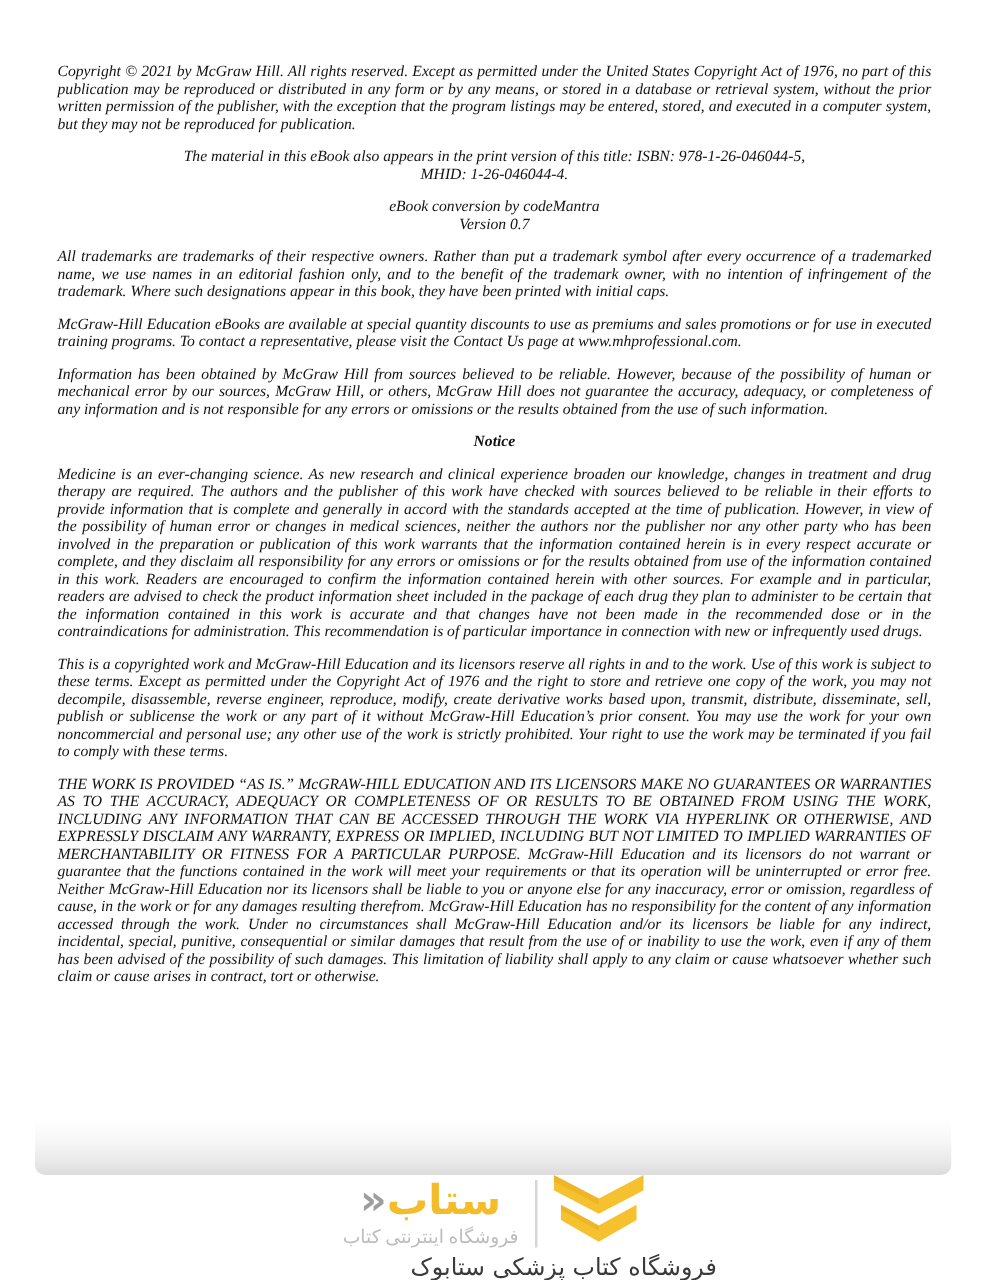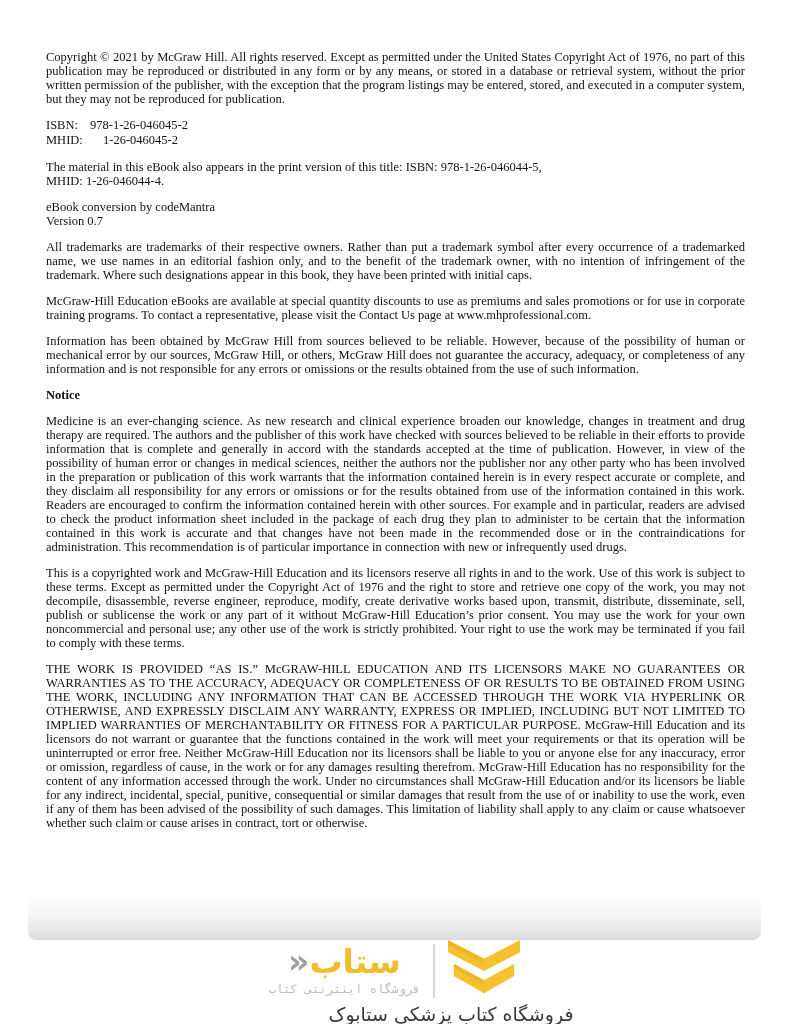--- a/index.html
+++ b/index.html
@@ -1,49 +1,49 @@
 <!DOCTYPE html>
 <html><head>
 <meta charset="utf-8">
 <style>
   html,body{margin:0;padding:0;background:#ffffff;}
   .screen{
     position:relative;width:789px;height:1024px;background:#ffffff;
     overflow:hidden;font-family:"Liberation Serif","DejaVu Serif",serif;color:#121212;
   }
-  .doc{position:absolute;top:50px;left:46px;width:699px;}
+  .doc{position:absolute;top:50px;left:46px;width:699px;font-style:italic;}
   .para{
     margin:0 0 12px 0;font-size:12.5px;line-height:14px;text-align:justify;
     color:#121212;
   }
-  .preline{white-space:pre-line;text-align:left;}
+  .preline{white-space:pre-line;text-align:center;}
   .idrow{font-size:12.5px;line-height:15px;}
   .lbl{display:inline-block;width:44px;}
   .mhid-indent{margin-left:13px;}
-  .notice-heading{font-weight:bold;}
+  .notice-heading{text-align:center;font-weight:bold;}
   .page-shadow{
     position:absolute;top:894px;left:28px;right:28px;height:46px;
     background:linear-gradient(180deg, rgba(0,0,0,0.00) 0%, rgba(0,0,0,0.03) 40%, rgba(0,0,0,0.09) 78%, rgba(0,0,0,0.14) 100%);
     border-radius:0 0 8px 8px;
   }
   .footer{
     position:absolute;top:940px;left:0;width:789px;height:88px;background:#ffffff;
     display:flex;align-items:center;justify-content:space-between;
     padding:0 36px;box-sizing:border-box;flex-direction:column;
   }
   .logo-group{display:flex;align-items:center;gap:13px;}
   .wordmark-block{text-align:center;}
   .wordmark{
     direction:rtl;font-family:"DejaVu Sans",sans-serif;font-size:33px;line-height:34px;
     font-weight:bold;white-space:nowrap;
   }
   .wordmark .fa-yellow{color:#F4BC2B;}
   .wordmark .fa-gray{color:#9E9E9E;letter-spacing:-3px;}
   .tagline{
-    direction:rtl;font-family:Liberation Mono, monospace;font-size:12px;
+    direction:rtl;font-family:Liberation Serif, serif;font-size:15px;
     color:#BDBDBD;margin-top:3px;white-space:nowrap;
   }
   .logo-divider{width:2px;height:54px;background:#D6D6D6;}
   .emblem{display:block;}
   .brand-right{text-align:right;}
   .store-title-fa{
     direction:rtl;font-family:"DejaVu Sans",sans-serif;font-size:19px;line-height:24px;
     color:#3A3A3A;white-space:nowrap;
   }
   .site-url{
@@ -53,31 +53,27 @@
   .site-url .url-accent{color:#F2B822;}
 </style>
 </head>
 <body>
 
 <div class="screen">
 
   <div class="doc">
     <p class="para">Copyright © 2021 by McGraw Hill. All rights reserved. Except as permitted under the United States Copyright Act of 1976, no part of this publication may be reproduced or distributed in any form or by any means, or stored in a database or retrieval system, without the prior written permission of the publisher, with the exception that the program listings may be entered, stored, and executed in a computer system, but they may not be reproduced for publication.</p>
 
-    <div class="para">
-      <div class="idrow"><span class="lbl">ISBN:</span><span>978-1-26-046045-2</span></div>
-      <div class="idrow"><span class="lbl">MHID:</span><span class="mhid-indent">1-26-046045-2</span></div>
-    </div>
 
     <p class="para preline">The material in this eBook also appears in the print version of this title: ISBN: 978-1-26-046044-5,
 MHID: 1-26-046044-4.</p>
     <p class="para preline">eBook conversion by codeMantra
 Version 0.7</p>
     <p class="para">All trademarks are trademarks of their respective owners. Rather than put a trademark symbol after every occurrence of a trademarked name, we use names in an editorial fashion only, and to the benefit of the trademark owner, with no intention of infringement of the trademark. Where such designations appear in this book, they have been printed with initial caps.</p>
-    <p class="para">McGraw-Hill Education eBooks are available at special quantity discounts to use as premiums and sales promotions or for use in corporate training programs. To contact a representative, please visit the Contact Us page at www.mhprofessional.com.</p>
+    <p class="para">McGraw-Hill Education eBooks are available at special quantity discounts to use as premiums and sales promotions or for use in executed training programs. To contact a representative, please visit the Contact Us page at www.mhprofessional.com.</p>
     <p class="para">Information has been obtained by McGraw Hill from sources believed to be reliable. However, because of the possibility of human or mechanical error by our sources, McGraw Hill, or others, McGraw Hill does not guarantee the accuracy, adequacy, or completeness of any information and is not responsible for any errors or omissions or the results obtained from the use of such information.</p>
     <p class="para notice-heading">Notice</p>
     <p class="para">Medicine is an ever-changing science. As new research and clinical experience broaden our knowledge, changes in treatment and drug therapy are required. The authors and the publisher of this work have checked with sources believed to be reliable in their efforts to provide information that is complete and generally in accord with the standards accepted at the time of publication. However, in view of the possibility of human error or changes in medical sciences, neither the authors nor the publisher nor any other party who has been involved in the preparation or publication of this work warrants that the information contained herein is in every respect accurate or complete, and they disclaim all responsibility for any errors or omissions or for the results obtained from use of the information contained in this work. Readers are encouraged to confirm the information contained herein with other sources. For example and in particular, readers are advised to check the product information sheet included in the package of each drug they plan to administer to be certain that the information contained in this work is accurate and that changes have not been made in the recommended dose or in the contraindications for administration. This recommendation is of particular importance in connection with new or infrequently used drugs.</p>
     <p class="para">This is a copyrighted work and McGraw-Hill Education and its licensors reserve all rights in and to the work. Use of this work is subject to these terms. Except as permitted under the Copyright Act of 1976 and the right to store and retrieve one copy of the work, you may not decompile, disassemble, reverse engineer, reproduce, modify, create derivative works based upon, transmit, distribute, disseminate, sell, publish or sublicense the work or any part of it without McGraw-Hill Education’s prior consent. You may use the work for your own noncommercial and personal use; any other use of the work is strictly prohibited. Your right to use the work may be terminated if you fail to comply with these terms.</p>
     <p class="para">THE WORK IS PROVIDED “AS IS.” McGRAW-HILL EDUCATION AND ITS LICENSORS MAKE NO GUARANTEES OR WARRANTIES AS TO THE ACCURACY, ADEQUACY OR COMPLETENESS OF OR RESULTS TO BE OBTAINED FROM USING THE WORK, INCLUDING ANY INFORMATION THAT CAN BE ACCESSED THROUGH THE WORK VIA HYPERLINK OR OTHERWISE, AND EXPRESSLY DISCLAIM ANY WARRANTY, EXPRESS OR IMPLIED, INCLUDING BUT NOT LIMITED TO IMPLIED WARRANTIES OF MERCHANTABILITY OR FITNESS FOR A PARTICULAR PURPOSE. McGraw-Hill Education and its licensors do not warrant or guarantee that the functions contained in the work will meet your requirements or that its operation will be uninterrupted or error free. Neither McGraw-Hill Education nor its licensors shall be liable to you or anyone else for any inaccuracy, error or omission, regardless of cause, in the work or for any damages resulting therefrom. McGraw-Hill Education has no responsibility for the content of any information accessed through the work. Under no circumstances shall McGraw-Hill Education and/or its licensors be liable for any indirect, incidental, special, punitive, consequential or similar damages that result from the use of or inability to use the work, even if any of them has been advised of the possibility of such damages. This limitation of liability shall apply to any claim or cause whatsoever whether such claim or cause arises in contract, tort or otherwise.</p>
   </div>
 
   <div class="page-shadow"></div>
 
   <div class="footer">

